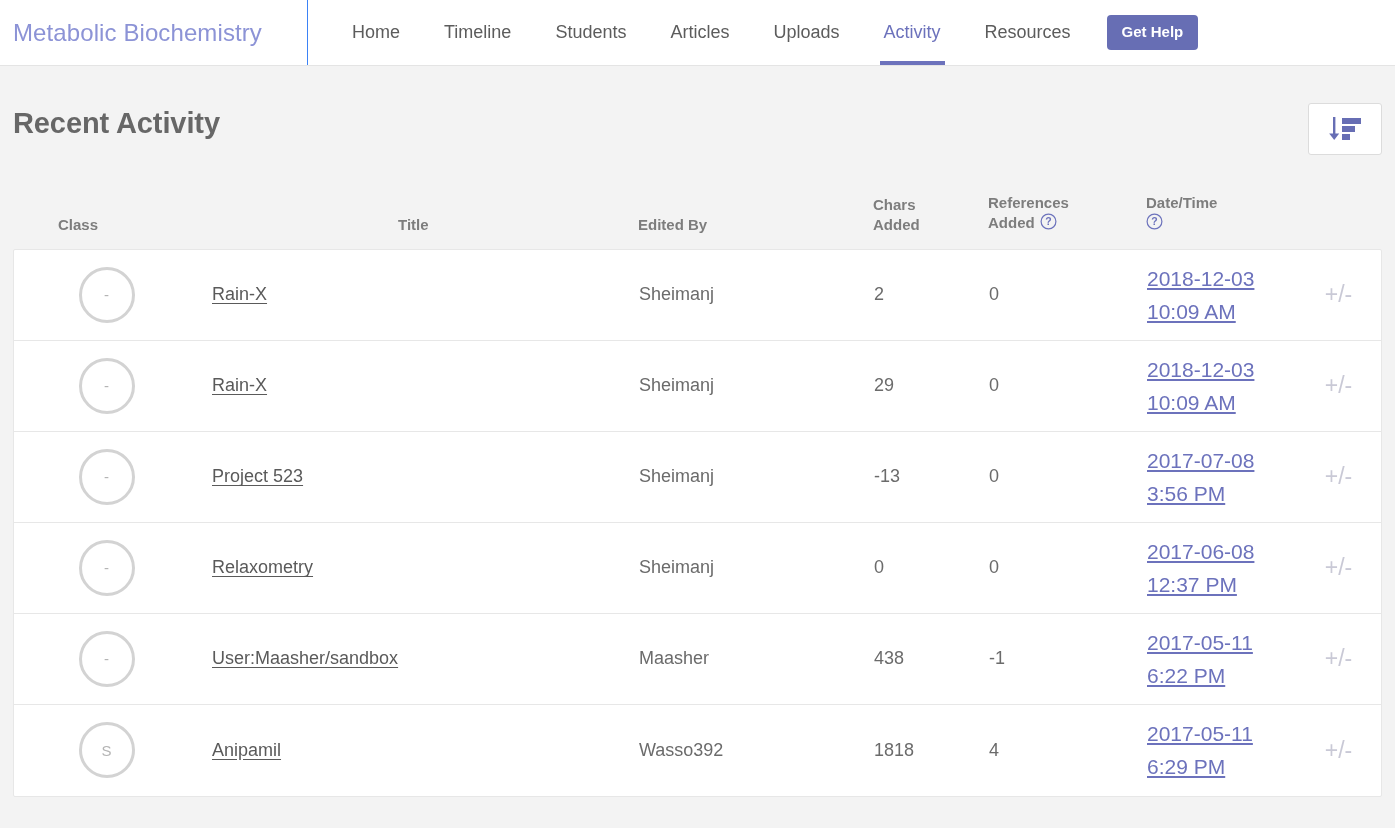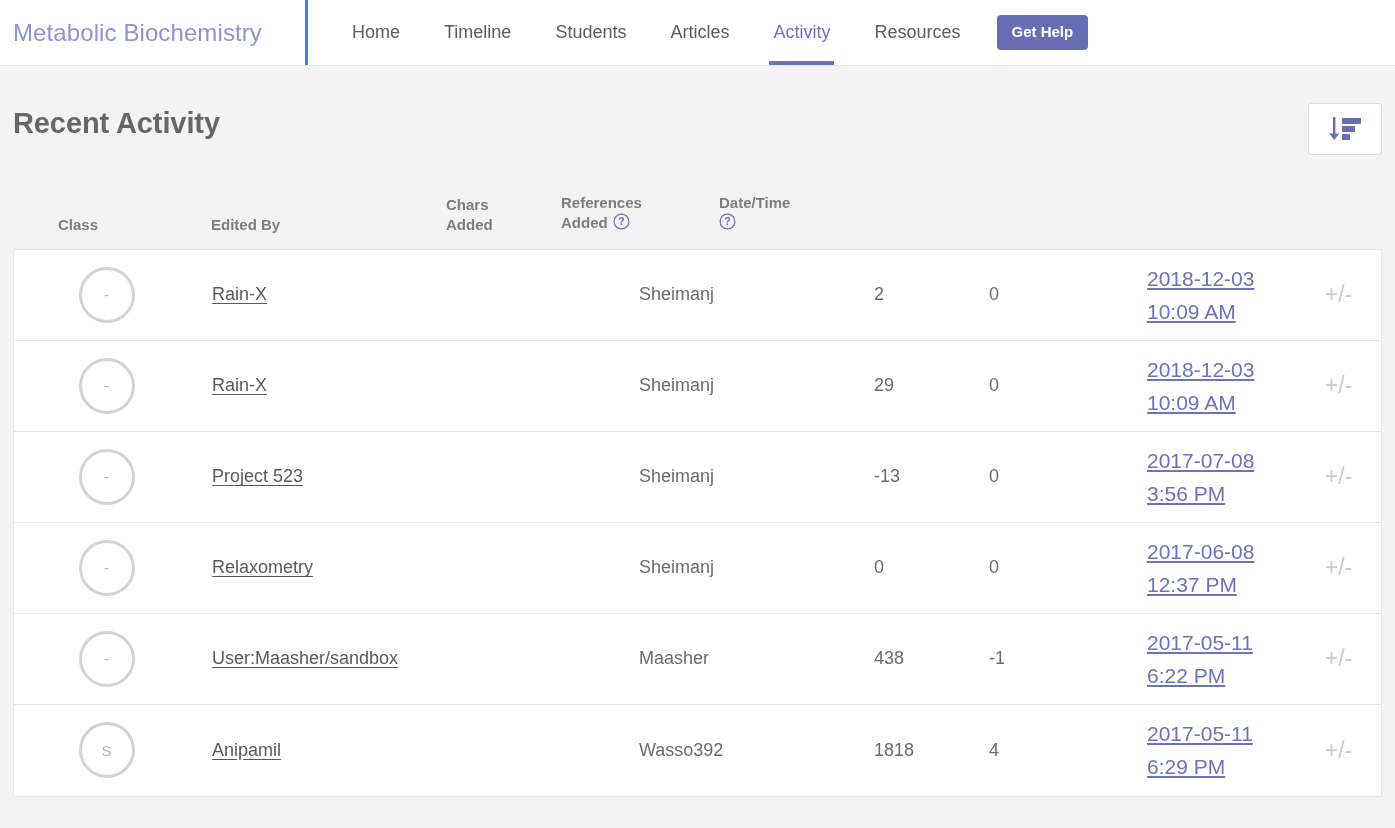--- a/index.html
+++ b/index.html
@@ -25,21 +25,21 @@
     display: flex;
     align-items: stretch;
     position: relative;
   }
 
   .brand-wrap {
     width: 308px;
     display: flex;
     align-items: center;
     padding-left: 13px;
-    border-right: 3px solid #3b82f6;
+    border-right: 1px solid #3b82f6;
     flex: none;
   }
 
   .brand {
     font-size: 24px;
     color: #8c93d6;
     font-weight: 400;
     letter-spacing: 0.1px;
     text-decoration: none;
     white-space: nowrap;
@@ -227,20 +227,21 @@
 
 <div class="navbar">
   <div class="brand-wrap">
     <a class="brand" href="#">Metabolic Biochemistry</a>
   </div>
   <nav class="nav-links">
     <a class="nav-item" href="#">Home</a>
     <a class="nav-item" href="#">Timeline</a>
     <a class="nav-item" href="#">Students</a>
     <a class="nav-item" href="#">Articles</a>
+    <a class="nav-item" href="#">Uploads</a>
     <a class="nav-item active" href="#">Activity</a>
     <a class="nav-item" href="#">Resources</a>
     <div class="get-help-wrap">
       <button class="get-help">Get Help</button>
     </div>
   </nav>
 </div>
 
 <div class="content">
 
@@ -258,20 +259,21 @@
           </g>
         </svg>
       </span>
     </button>
   </div>
 
   <div class="activity-table">
 
     <div class="t-head">
       <div class="cell c-class">Class</div>
+      <div class="cell c-title">Title</div>
       <div class="cell c-editor">Edited By</div>
       <div class="cell c-chars">
         <span>Chars</span>
         <span class="head-line2">Added</span>
       </div>
       <div class="cell c-refs">
         <span>References</span>
         <span class="head-line2">
           <span>Added</span><span class="help-icon"><svg width="17" height="17" viewBox="0 0 17 17" xmlns="http://www.w3.org/2000/svg">
                 <circle cx="8.5" cy="8.5" r="7.4" fill="none" stroke="#6c72bc" stroke-width="1.2"></circle>

